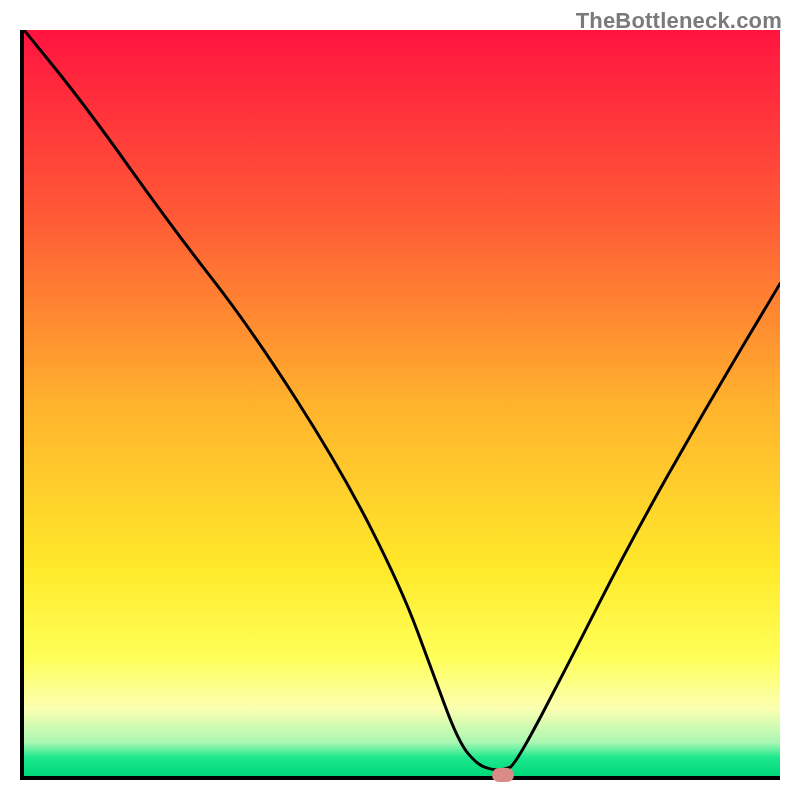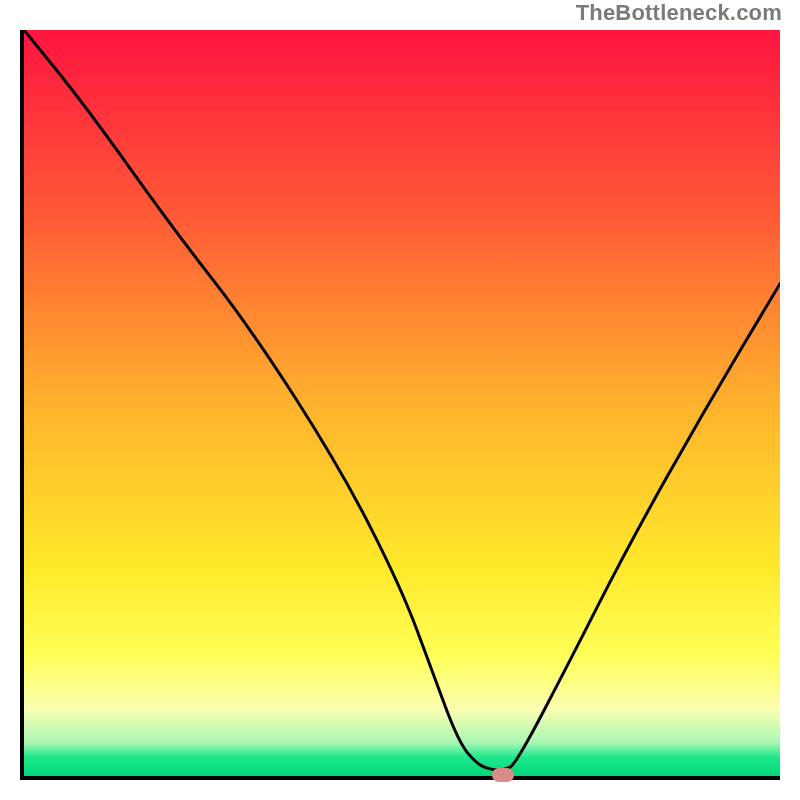--- a/index.html
+++ b/index.html
@@ -5,21 +5,21 @@
   * { margin: 0; padding: 0; box-sizing: border-box; }
   html, body { width: 800px; height: 800px; overflow: hidden; background: #fff; }
   .container {
     position: relative;
     width: 800px;
     height: 800px;
     background: #fff;
   }
   .watermark {
     position: absolute;
-    top: 0;
+    top: 8px;
     right: 18px;
     font-family: Arial, Helvetica, sans-serif;
     font-weight: 700;
     font-size: 22px;
     color: #7a7a7a;
     letter-spacing: 0.2px;
   }
   .plot-frame {
     position: absolute;
     left: 20px;

